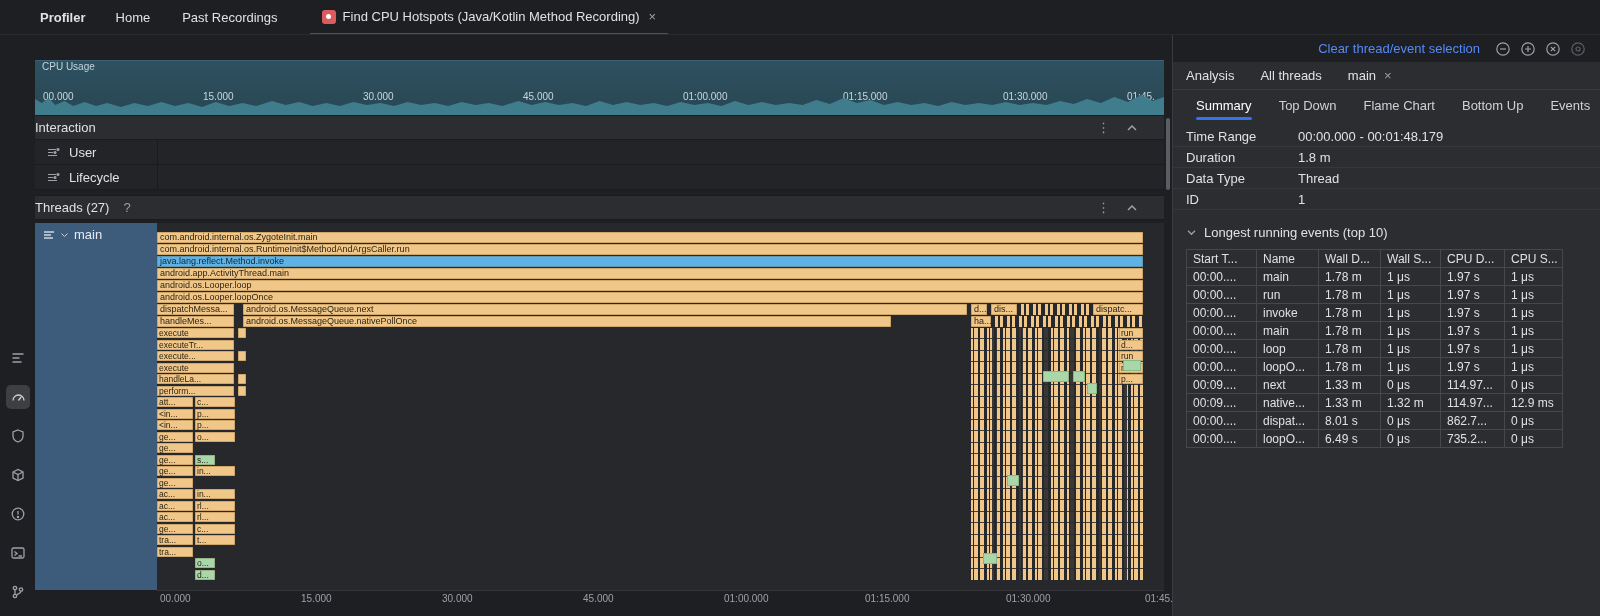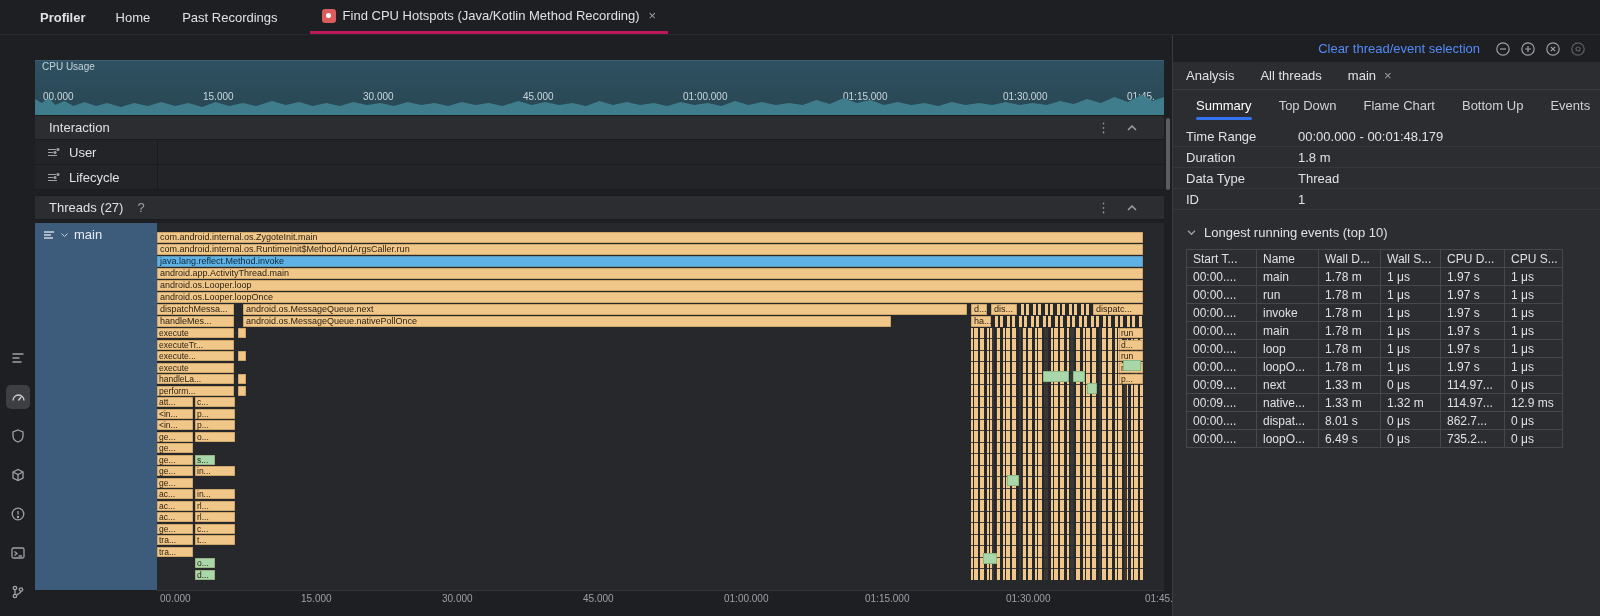--- a/index.html
+++ b/index.html
@@ -8,21 +8,21 @@
     position:relative; width:1600px; height:616px; overflow:hidden;
     background:#1e1f22; color:#dfe1e5;
     font-family:"Liberation Sans", sans-serif; font-size:13px;
   }
   
   .tabbar { display:flex; align-items:center; height:35px; background:#1e1f22;
             border-bottom:1px solid rgba(255,255,255,0.05); padding-left:40px; }
   .app-title { font-weight:bold; margin-right:30px; }
   .top-tab { margin-right:32px; color:#dfe1e5; cursor:default; }
   .session-tab { display:flex; align-items:center; gap:7px; height:100%;
-                 padding:0 12px; border-bottom:3px solid #be185d;text-align:right; }
+                 padding:0 12px; border-bottom:1px solid #be185d;text-align:right; }
   .rec-icon { width:14px; height:14px; border-radius:3px; background:#db5c5c;
               display:inline-flex; align-items:center; justify-content:center; flex:none; }
   .rec-icon::after { content:""; width:5px; height:5px; border-radius:50%; background:#fff; }
   .tab-x { color:#9da0a8; font-size:13px; margin-left:2px; }
   
   .workbench { display:flex; height:581px; }
   
   .sidebar { width:35px; flex:none; display:flex; flex-direction:column;
              align-items:center; justify-content:flex-end; gap:15px; padding-bottom:12px; }
   .sb-btn { width:24px; height:24px; display:flex; align-items:center; justify-content:center;
@@ -34,21 +34,21 @@
   .main { position:relative; flex:1; background:#1e1f22; overflow:hidden; }
   
   .cpu-strip { position:absolute; left:0; right:8px; top:25px; height:55px; overflow:hidden;
                background:linear-gradient(#2e5060,#294754); border-top:1px solid #3a6071; }
   .cpu-label { position:absolute; left:7px; top:0; font-size:10px; color:#c3d4db; }
   .cpu-tick { position:absolute; bottom:13px; font-size:10px; color:#c9d6db; white-space:nowrap; }
   .wave { position:absolute; left:0; bottom:0; width:100%; height:22px; }
   
   .sec-header { position:absolute; left:0; right:8px; height:25px; background:#2b2d30;
                 border-top:1px solid #1a1b1d; border-bottom:1px solid #1a1b1d;
-                display:flex; align-items:center; padding-left:14px; }
+                display:flex; align-items:center; }
   .hdr-title { font-size:13px; color:#dfe1e5; }
   .hdr-help { color:#9da0a8; margin-left:14px; }
   .hdr-icons { position:absolute; right:26px; display:flex; align-items:center; gap:16px; }
   .kebab { color:#9da0a8; font-size:13px; letter-spacing:0; }
   .chev svg { stroke:#9da0a8; fill:none; stroke-width:1.5; }
   
   .track-row { position:absolute; left:0; right:8px; height:25px; background:#222427;
                border-bottom:1px solid #1a1b1d; display:flex; align-items:center; padding-left:12px; }
   .track-row::after { content:""; position:absolute; left:122px; top:0; bottom:0; width:1px; background:#1a1b1d; }
   .track-row .ev-icon { margin-right:9px; display:inline-flex; }

